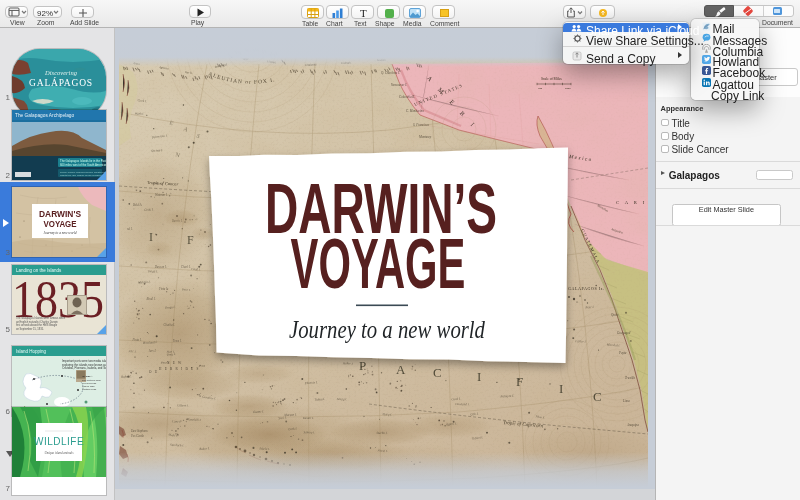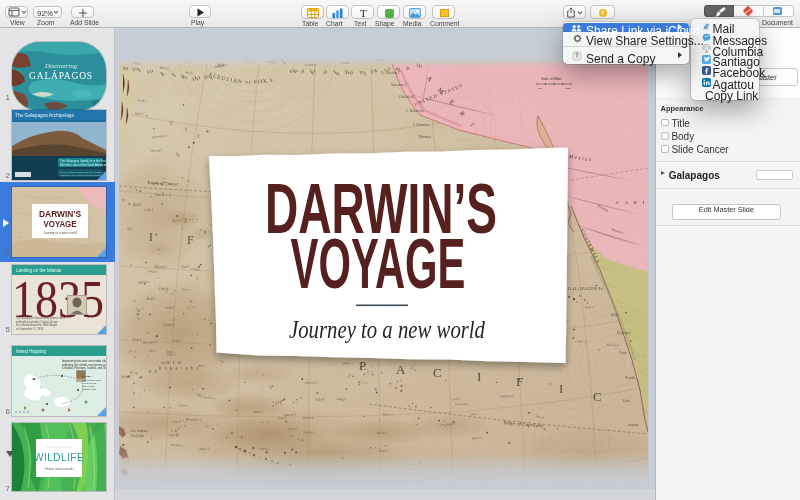--- a/index.html
+++ b/index.html
@@ -774,21 +774,21 @@
     <div style="position:absolute;left:1.5px;top:1.5px;width:6px;height:4.5px;background:#cfe6fa;border-radius:0.5px;"></div>
   </div>
   <div class="tlabel" style="left:762px;top:19px;">Document</div>
 </div>
 
 <div class="abs" id="sidebar">
 
   <div style="position:absolute;left:0;top:155px;width:115px;height:80px;background:#3a7bdb;"></div>
   <div style="position:absolute;left:3px;top:192px;width:0;height:0;border-style:solid;border-width:4px 0 4px 6px;border-color:transparent transparent transparent #fff;"></div>
 
-  <div class="thumb" style="top:15px;height:69px;border-radius:28px;">
+  <div class="thumb" style="top:22px;height:69px;border-radius:28px;">
     <svg width="94" height="69" viewBox="0 0 94 69">
       <rect width="94" height="69" fill="#2a8f9a"></rect>
       <path d="M0 0 H94 V10 Q60 16 30 10 Q12 7 0 12 Z" fill="#3aa7ac"></path>
       <path d="M20 40 Q40 34 60 40 Q80 46 94 42 V56 Q60 62 30 56 Q10 52 20 40 Z" fill="#45b5b7" opacity="0.8"></path>
       <path d="M0 12 Q10 9 16 14 L19 24 Q8 27 0 25 Z" fill="#7a4030"></path>
       <path d="M0 27 Q12 30 13 39 Q7 45 0 44 Z" fill="#6e3b2d"></path>
       <path d="M0 48 L12 52 Q19 59 14 69 L0 69 Z" fill="#7d4937"></path>
       <path d="M32 62 Q44 57 56 64 Q47 69 36 67 Z" fill="#774433" opacity="0.9"></path>
       <path d="M74 0 Q82 5 94 3 V0 Z" fill="#6e3f33"></path>
         <path d="M80 60 Q88 56 94 60 L94 69 L82 69 Z" fill="#1f6f7c" opacity="0.8"></path>
@@ -898,21 +898,21 @@
         <circle cx="8" cy="66" r="1" fill="#9ab"></circle>
         <circle cx="12" cy="66" r="1" fill="#9ab"></circle>
         <circle cx="16" cy="66" r="1" fill="#9ab"></circle>
     </svg>
     <div class="corner"></div>
   </div>
   <div class="snum" style="left:1px;top:380px;">6</div>
 
   <div style="position:absolute;left:6px;top:424px;width:0;height:0;border-style:solid;border-width:6px 4px 0 4px;border-color:#555 transparent transparent transparent;"></div>
 
-  <div class="thumb" style="top:396px;height:68px;">
+  <div class="thumb" style="top:380px;height:88px;">
     <svg width="94" height="70" viewBox="0 0 94 70">
       <rect width="94" height="70" fill="#45b351"></rect>
       <path d="M0 0 Q20 30 8 70 H0 Z" fill="#1f8038"></path>
       <path d="M94 0 Q66 20 72 70 H94 Z" fill="#63cc62"></path>
       <path d="M20 0 Q40 26 30 70 L50 70 Q44 30 60 0 Z" fill="#52c05a"></path>
       <path d="M60 0 Q76 30 64 70 L70 70 Q80 26 74 0 Z" fill="#8cd44f" opacity="0.8"></path>
       <path d="M8 0 Q24 24 18 54 L26 70 Q34 34 28 0 Z" fill="#2e9a44" opacity="0.85"></path>
       <path d="M80 0 Q88 30 84 70 L94 70 Q96 30 92 0 Z" fill="#39a348" opacity="0.7"></path>
       <g stroke="#bfe87a" stroke-width="0.7" opacity="0.8" fill="none">
         <path d="M12 4 Q22 30 16 64 M34 2 Q42 30 36 66 M58 2 Q66 28 62 66 M78 4 Q84 32 82 66"></path>
@@ -937,21 +937,21 @@
   <div class="plabel" style="left:15.4px;top:90.7px;">Title</div>
   <div class="chk" style="left:5.3px;top:105px;"></div>
   <div class="plabel" style="left:15.4px;top:103.9px;">Body</div>
   <div class="chk" style="left:5.3px;top:118px;"></div>
   <div class="plabel" style="left:15.4px;top:116.8px;">Slide Cancer</div>
   <div class="hr" style="top:134.4px;"></div>
   <div style="position:absolute;left:4.5px;top:144.2px;width:0;height:0;border-style:solid;border-width:2.8px 0 2.8px 4.4px;border-color:transparent transparent transparent #555;"></div>
   <div class="plabel" style="left:12.7px;top:143.4px;font-weight:bold;color:#222;">Galapagos</div>
   <div style="position:absolute;left:99.5px;top:143px;width:37px;height:10px;background:#fff;border:1px solid #c9c9c9;border-radius:2.5px;box-sizing:border-box;"></div>
   <div class="hr" style="top:160.5px;"></div>
-  <div style="position:absolute;left:15.9px;top:176.5px;width:109px;height:16px;background:#fff;border:1px solid #c6c6c6;border-radius:2.5px;box-sizing:border-box;">
+  <div style="position:absolute;left:15.9px;top:176.5px;width:109px;height:22px;background:#fff;border:1px solid #c6c6c6;border-radius:2.5px;box-sizing:border-box;">
     <div style="position:absolute;width:100%;top:0.4px;text-align:center;font-size:7.3px;color:#333;">Edit Master Slide</div>
   </div>
   <div class="hr" style="top:198.2px;"></div>
 </div>
 
 <div class="abs" id="menu">
   <div style="position:absolute;left:0;top:1.5px;width:126px;height:8.8px;background:#3a7add;border-radius:4px 4px 0 0;"></div>
   <svg width="11" height="8" style="position:absolute;left:8px;top:2px;" viewBox="0 0 11 8">
     <circle cx="3.2" cy="2.6" r="1.6" fill="#fff"></circle>
       <circle cx="7.6" cy="2.6" r="1.6" fill="#fff"></circle>
@@ -999,30 +999,30 @@
       <path d="M3 6.2 A2.3 2.3 0 1 1 7 6.2"></path>
     </g>
     <path d="M5 5.4 L6.8 9.6 H3.2 Z" fill="#a9a9a9"></path>
   </svg>
   <div class="mtext" style="left:21.5px;top:25.6px;">Columbia</div>
 
   <svg class="sicon" style="left:10.5px;top:36px;" viewBox="0 0 10 10">
     <rect width="10" height="10" rx="2" fill="#55acee"></rect>
     <path d="M2 7.2 Q3.4 7.3 4.3 6.6 Q2.6 6 2.6 4 L3.2 4.1 Q2.2 3.2 2.8 2 Q4 3.4 5.6 3.5 Q5.5 2 7 2 Q7.8 2 8.2 2.6 L9 2.3 L8.4 3.2 Q8 6 5.6 7 Q3.6 7.9 2 7.2 Z" fill="#fff"></path>
   </svg>
-  <div class="mtext" style="left:21.5px;top:36.2px;">Santiago</div>
+  <div class="mtext" style="left:21.5px;top:36.2px;">Howland</div>
 
   <svg class="sicon" style="left:10.5px;top:47px;" viewBox="0 0 10 10">
     <rect width="10" height="10" rx="2" fill="#3b5998"></rect>
     <path d="M6.8 3.4 H5.9 Q5.6 3.4 5.6 3.8 V4.6 H6.8 L6.6 5.8 H5.6 V9 H4.3 V5.8 H3.4 V4.6 H4.3 V3.6 Q4.3 2.2 5.7 2.2 H6.8 Z" fill="#fff"></path>
   </svg>
   <div class="mtext" style="left:21.5px;top:47.2px;">Facebook</div>
 
   <svg class="sicon" style="left:10.5px;top:58.9px;" viewBox="0 0 10 10">
     <rect width="10" height="10" rx="2" fill="#0a77b6"></rect>
     <rect x="1.8" y="4" width="1.4" height="4" fill="#fff"></rect>
     <circle cx="2.5" cy="2.6" r="0.8" fill="#fff"></circle>
     <path d="M4.4 4 H5.8 V4.7 Q6.3 3.9 7.3 3.9 Q8.6 3.9 8.6 5.6 V8 H7.2 V5.9 Q7.2 5 6.5 5 Q5.8 5 5.8 5.9 V8 H4.4 Z" fill="#fff"></path>
   </svg>
   <div class="mtext" style="left:21.5px;top:59.1px;">Agattou</div>
 
-  <div class="mtext" style="left:14px;top:70.2px;">Copy Link</div>
+  <div class="mtext" style="left:20px;top:70.2px;">Copy Link</div>
 </div>
 
 </body></html>

